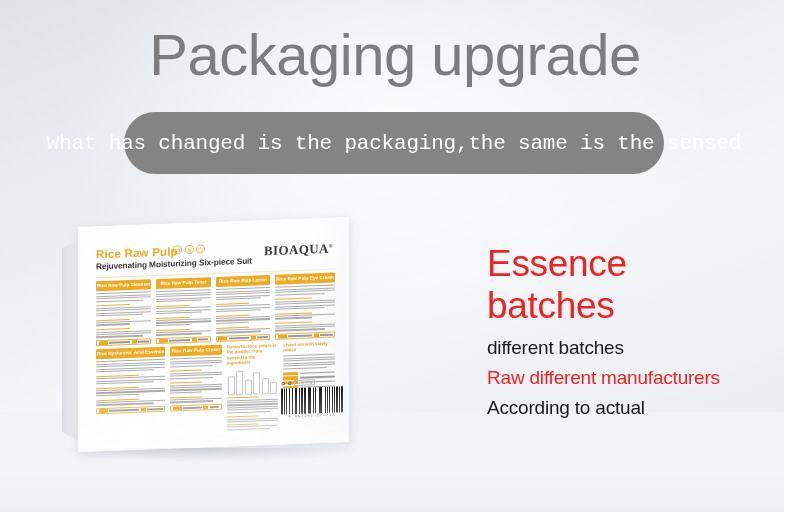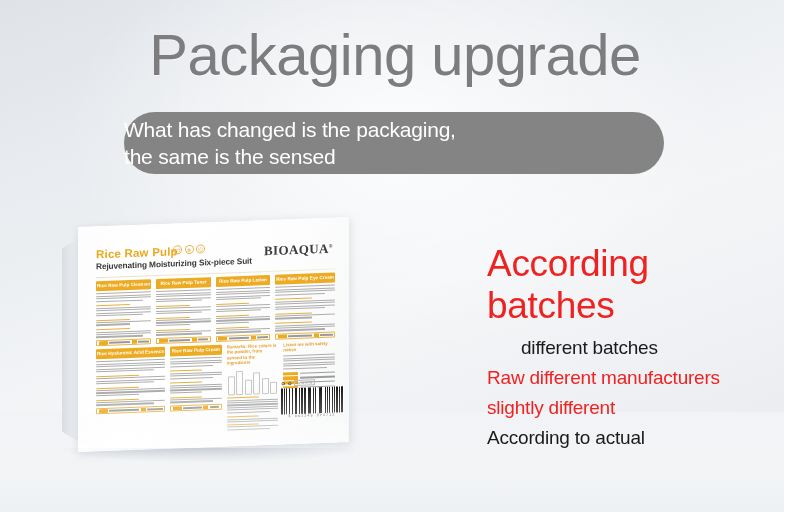--- a/index.html
+++ b/index.html
@@ -54,23 +54,23 @@
     text-shadow: 0 1px 0 rgba(255,255,255,.7);
   }
 
   .subtitle-pill {
     position: absolute;
     left: 124px; top: 112px;
     width: 540px; height: 62px;
     border-radius: 31px;
     background: #848484;
     display: flex;
-    flex-direction: column;
-    align-items: flex-start;
+    align-items: center;
     justify-content: center;
+    font-family: Liberation Mono, monospace;
   }
   .subtitle-line {
     color: #ffffff;
     font-size: 21px;
     line-height: 27px;
     font-weight: 400;
     letter-spacing: -0.2px;
     white-space: nowrap;
   }
 
@@ -739,23 +739,22 @@
         </div>
 
       </div>
     </div>
   </div>
 
   <div class="box-shadow-pad"></div>
   <div class="box-reflection"></div>
 
   <div class="reminder">
-    <div class="reminder-head">According</div>
+    <div class="reminder-head">Essence</div>
     <div class="reminder-head">batches</div>
     <div class="reminder-lines">
-      <div class="reminder-line rl-dark" style="color: rgb(26, 26, 26); margin-left: 34px;">different batches</div>
+      <div class="reminder-line rl-dark" style="color: rgb(26, 26, 26);">different batches</div>
       <div class="reminder-line rl-red" style="color: rgb(239, 34, 34);">Raw different manufacturers</div>
-      <div class="reminder-line rl-red" style="color: rgb(239, 34, 34);">slightly different</div>
       <div class="reminder-line rl-dark" style="color: rgb(26, 26, 26);">According to actual</div>
     </div>
   </div>
 
 </div>
 
 </body></html>

